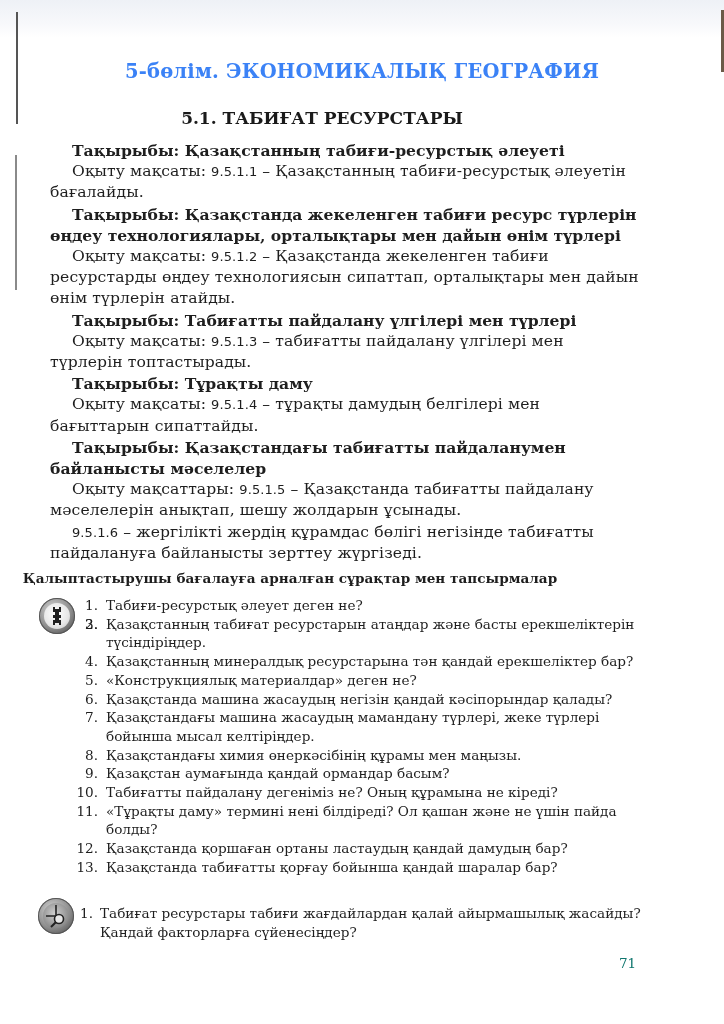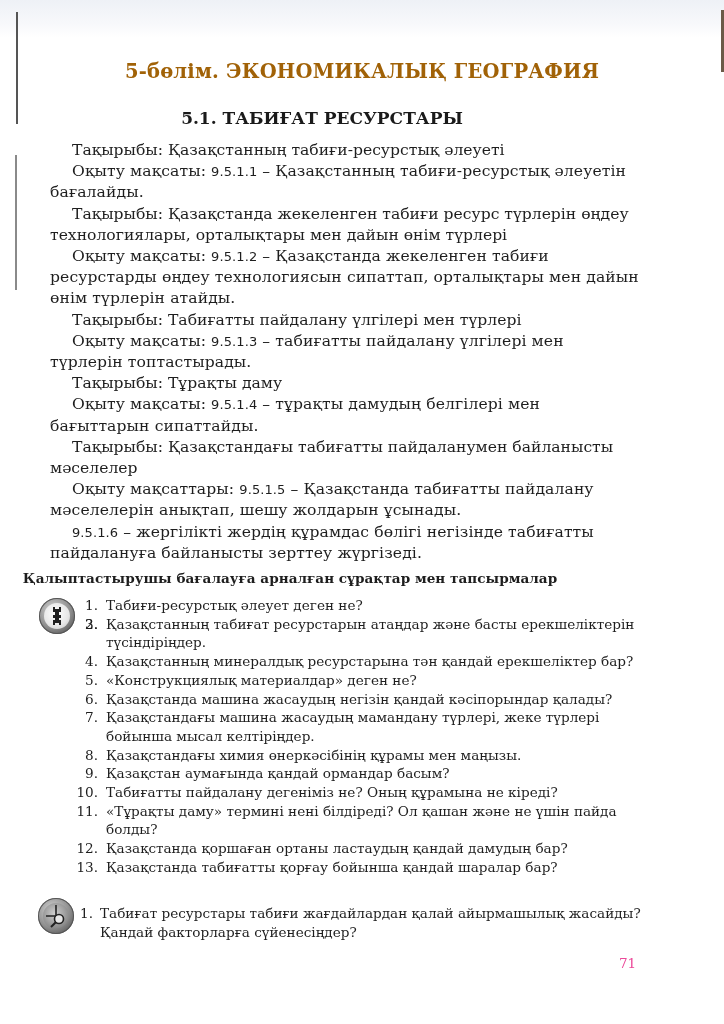--- a/index.html
+++ b/index.html
@@ -10,32 +10,32 @@
   .scan-shadow {
     position:absolute; left:0; top:0; width:724px; height:38px;
     background:linear-gradient(180deg,#eef1f6 0%,#f7f8fb 60%,#ffffff 100%);
   }
   .edge-line-left1 { position:absolute; left:16px; top:12px; width:2px; height:112px; background:#555; }
   .edge-line-left2 { position:absolute; left:15px; top:155px; width:2px; height:135px; background:#8a8a8a; }
   .edge-line-right { position:absolute; left:721px; top:10px; width:3px; height:62px; background:#6b5a48; }
 
   .section-title {
     position:absolute; left:0; width:724px; top:60px; text-align:center;
-    font-size:19.5px; font-weight:bold; letter-spacing:0.2px; color:#a16207;
+    font-size:19.5px; font-weight:bold; letter-spacing:0.2px; color:#3b82f6;
   }
   .subsection-title {
     position:absolute; left:0; width:644px; top:108px; text-align:center;
     font-size:17px; font-weight:bold; color:#1a1a1a;
   }
   .objectives {
     position:absolute; left:50px; width:590px; top:140px;
     font-size:15.6px; line-height:21.2px;
   }
   .objectives p { margin:0; }
-  .topic { font-weight:normal; text-indent:22px; }
+  .topic { font-weight:bold; text-indent:22px; }
   .goal { text-indent:22px; letter-spacing:0.1px; }
   .goal .num { font-family:"DejaVu Sans","Liberation Sans",sans-serif; font-size:13px; }
 
   .qa-header {
     position:absolute; left:0; width:580px; top:570px; text-align:center;
     font-size:13.6px; font-weight:bold;
   }
   .qlist {
     position:absolute; left:80px; width:566px; top:596px;
     font-size:13.6px; line-height:18.7px; margin:0; padding:0; list-style:none;
@@ -52,21 +52,21 @@
   }
   .icon-circle .inner {
     position:absolute; left:5px; top:5px; width:26px; height:26px; border-radius:50%;
     background:radial-gradient(circle at 45% 40%,#ffffff 0%,#e6e6e6 60%,#bdbdbd 100%);
   }
   .q2 { position:absolute; left:80px; top:904px; width:580px; font-size:13.6px; line-height:18.7px; list-style:none; margin:0; padding:0; }
   .q2 li { position:relative; padding-left:20px; }
   .q2 li .n { position:absolute; left:0; }
 
   .page-number {
-    position:absolute; left:619px; top:955px; font-size:13.5px; color:#ec4899;
+    position:absolute; left:619px; top:955px; font-size:13.5px; color:#0f766e;
   }
 </style>
 </head>
 <body>
 
 <div class="scan-shadow"></div>
 <div class="edge-line-left1"></div>
 <div class="edge-line-left2"></div>
 <div class="edge-line-right"></div>
 

